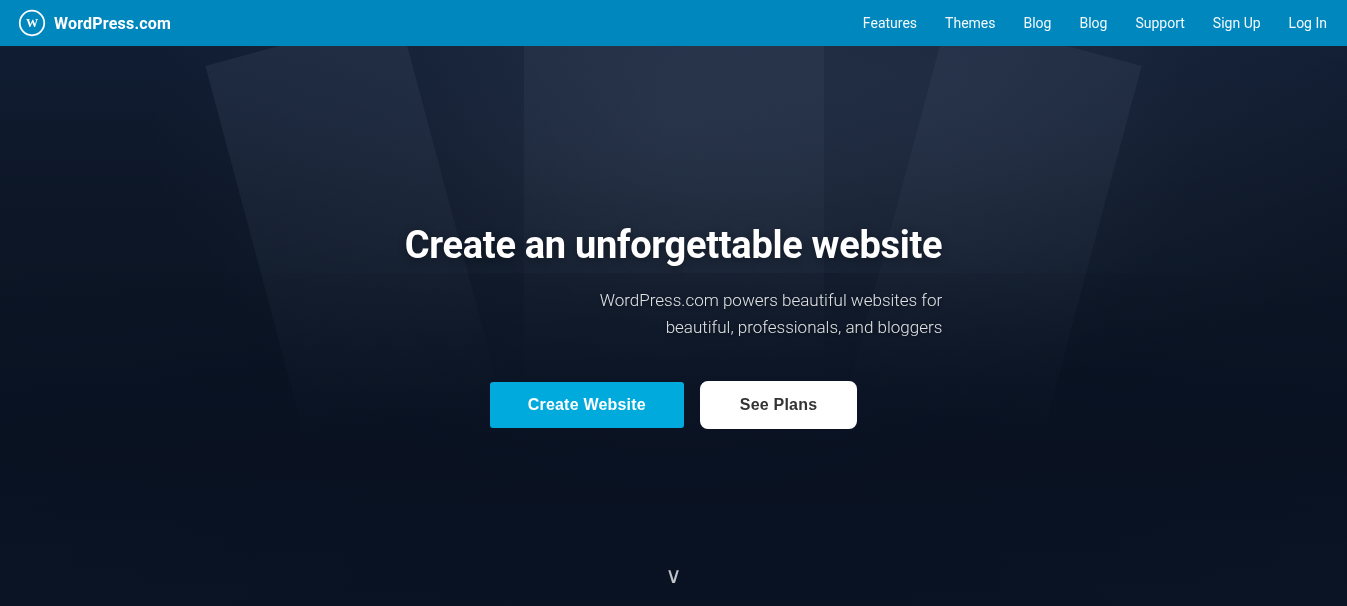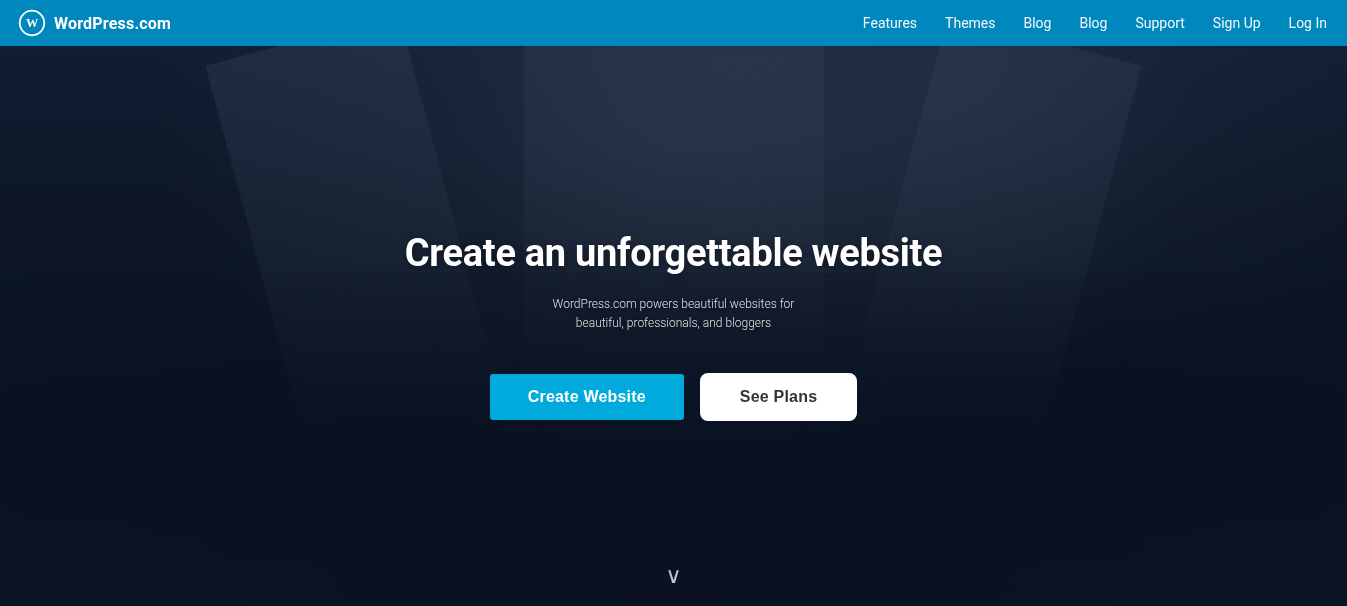--- a/index.html
+++ b/index.html
@@ -136,25 +136,26 @@
       color: #ffffff;
       font-size: 38px;
       font-weight: 700;
       margin-bottom: 20px;
       letter-spacing: -0.3px;
       text-shadow: 0 2px 8px rgba(0,0,0,0.4);
     }
 
     .hero-subtitle {
       color: rgba(255,255,255,0.88);
-      font-size: 12px;
+      font-size: 17px;
       font-weight: 300;
       line-height: 1.6;
       margin-bottom: 40px;
       text-shadow: 0 1px 4px rgba(0,0,0,0.3);
+      text-align: right;
     }
 
     .hero-buttons {
       display: flex;
       gap: 16px;
       justify-content: center;
       align-items: center;
     }
 
     .btn-create {

